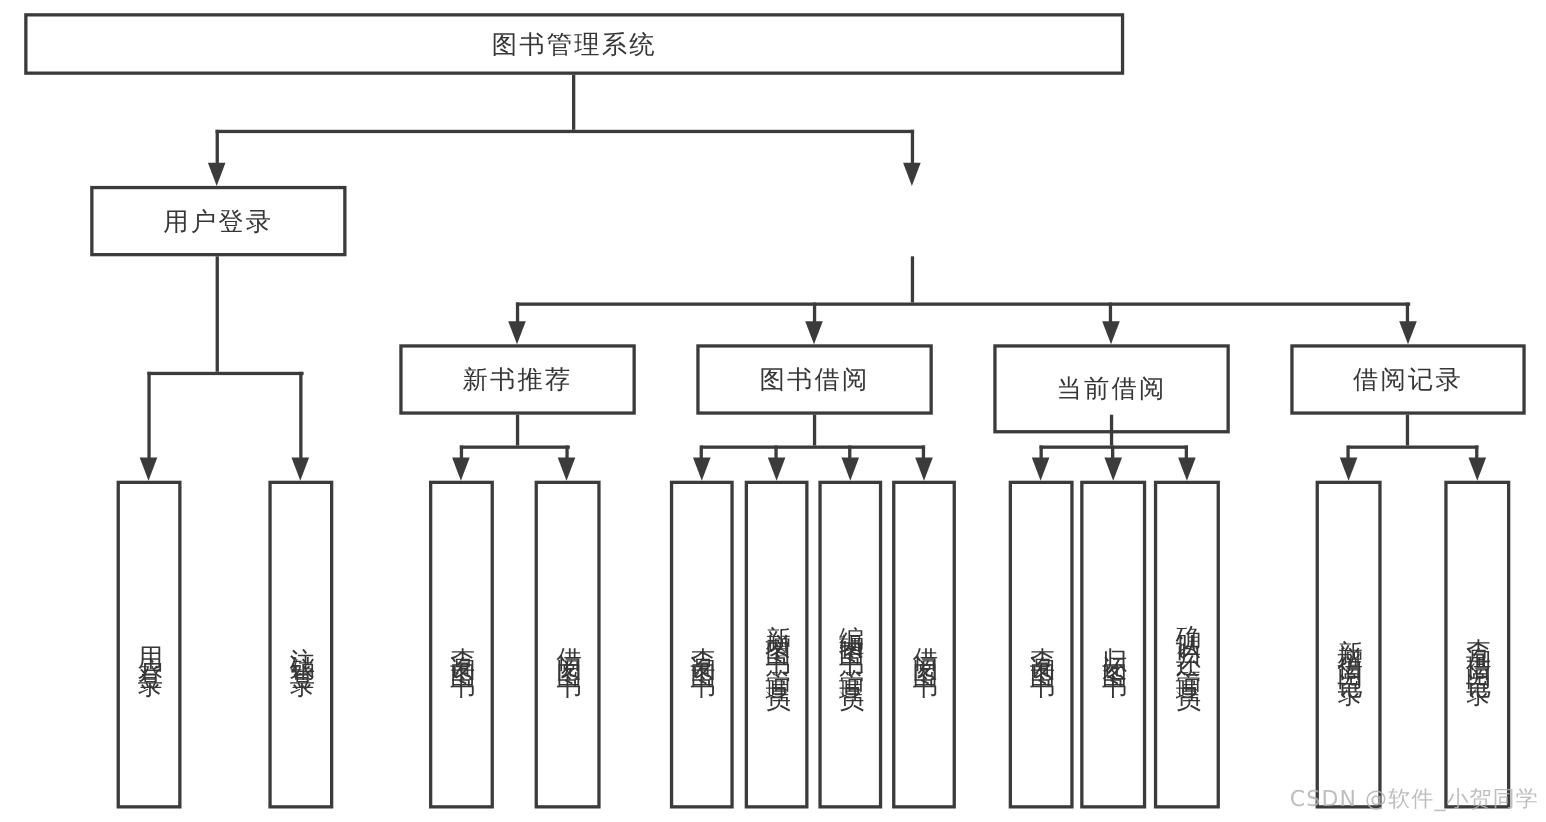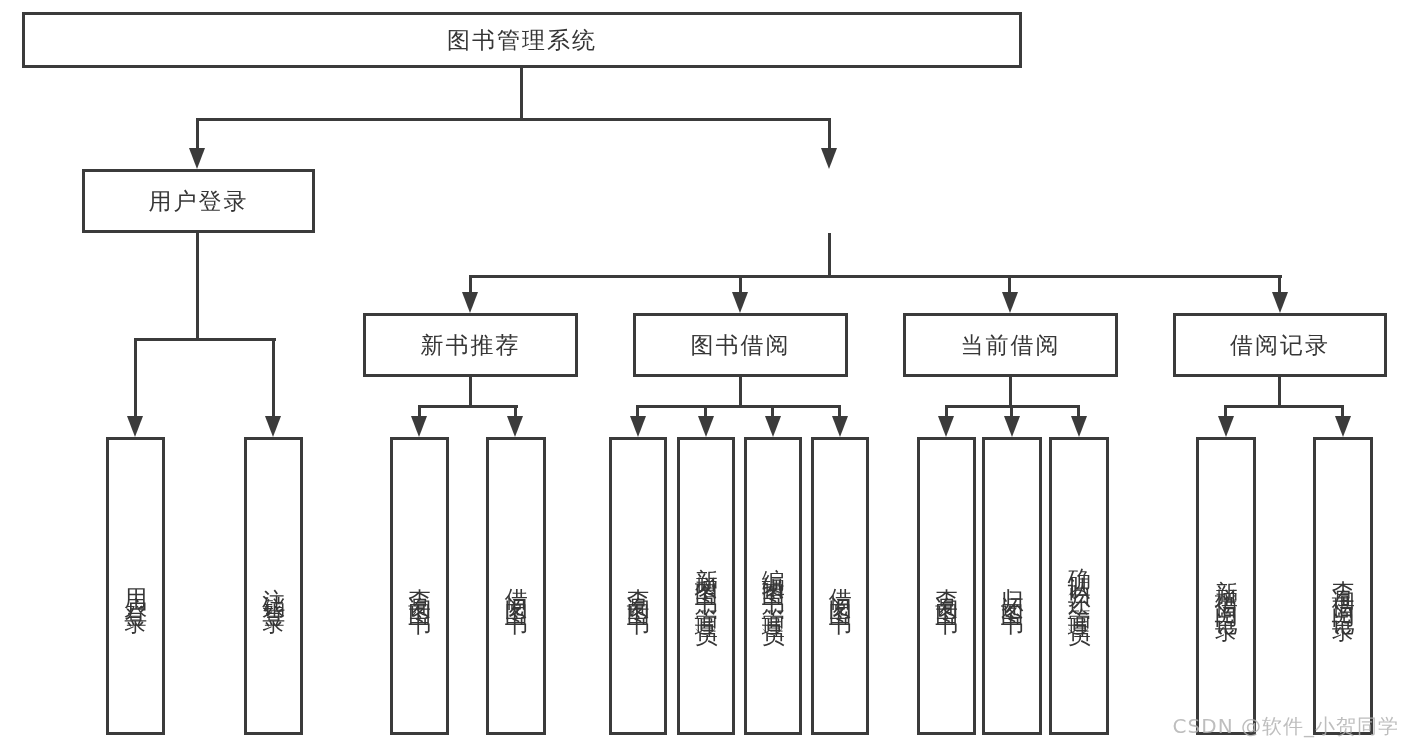--- a/index.html
+++ b/index.html
@@ -69,21 +69,21 @@
   <div class="box hbox" style="left:82px;top:169px;width:233px;height:64px">
     <span>用户登录</span>
   </div>
 
   <div class="box hbox" style="left:363px;top:313px;width:215px;height:64px">
     <span>新书推荐</span>
   </div>
   <div class="box hbox" style="left:633px;top:313px;width:215px;height:64px">
     <span>图书借阅</span>
   </div>
-  <div class="box hbox" style="left:903px;top:313px;width:215px;height:64px">
+  <div class="box hbox" style="left:903px;top:313px;width:215px;height:81px">
     <span>当前借阅</span>
   </div>
   <div class="box hbox" style="left:1173px;top:313px;width:214px;height:64px">
     <span>借阅记录</span>
   </div>
 
   <div class="box vbox" style="left:106px;top:437px;width:59px;height:298px">
     <span>用户登录</span>
   </div>
   <div class="box vbox" style="left:244px;top:437px;width:59px;height:298px">

